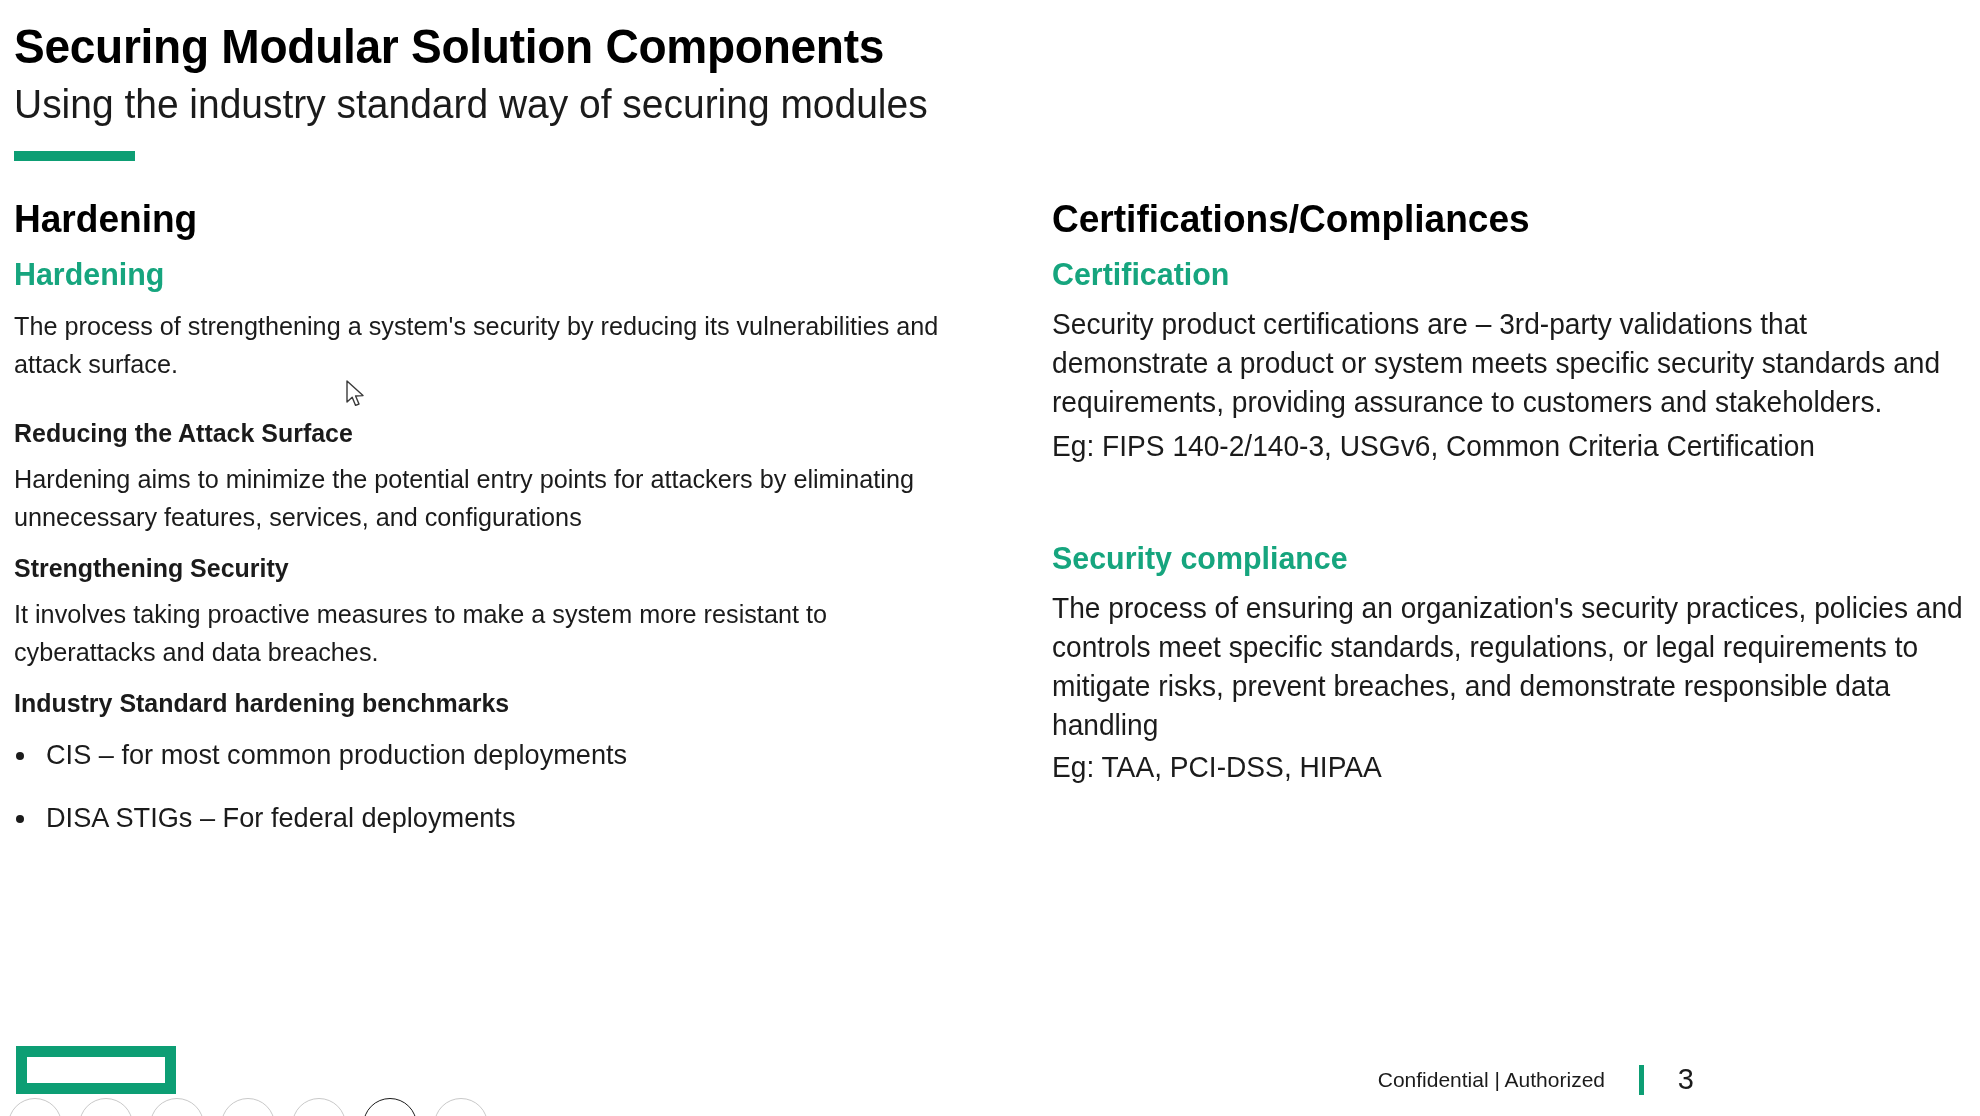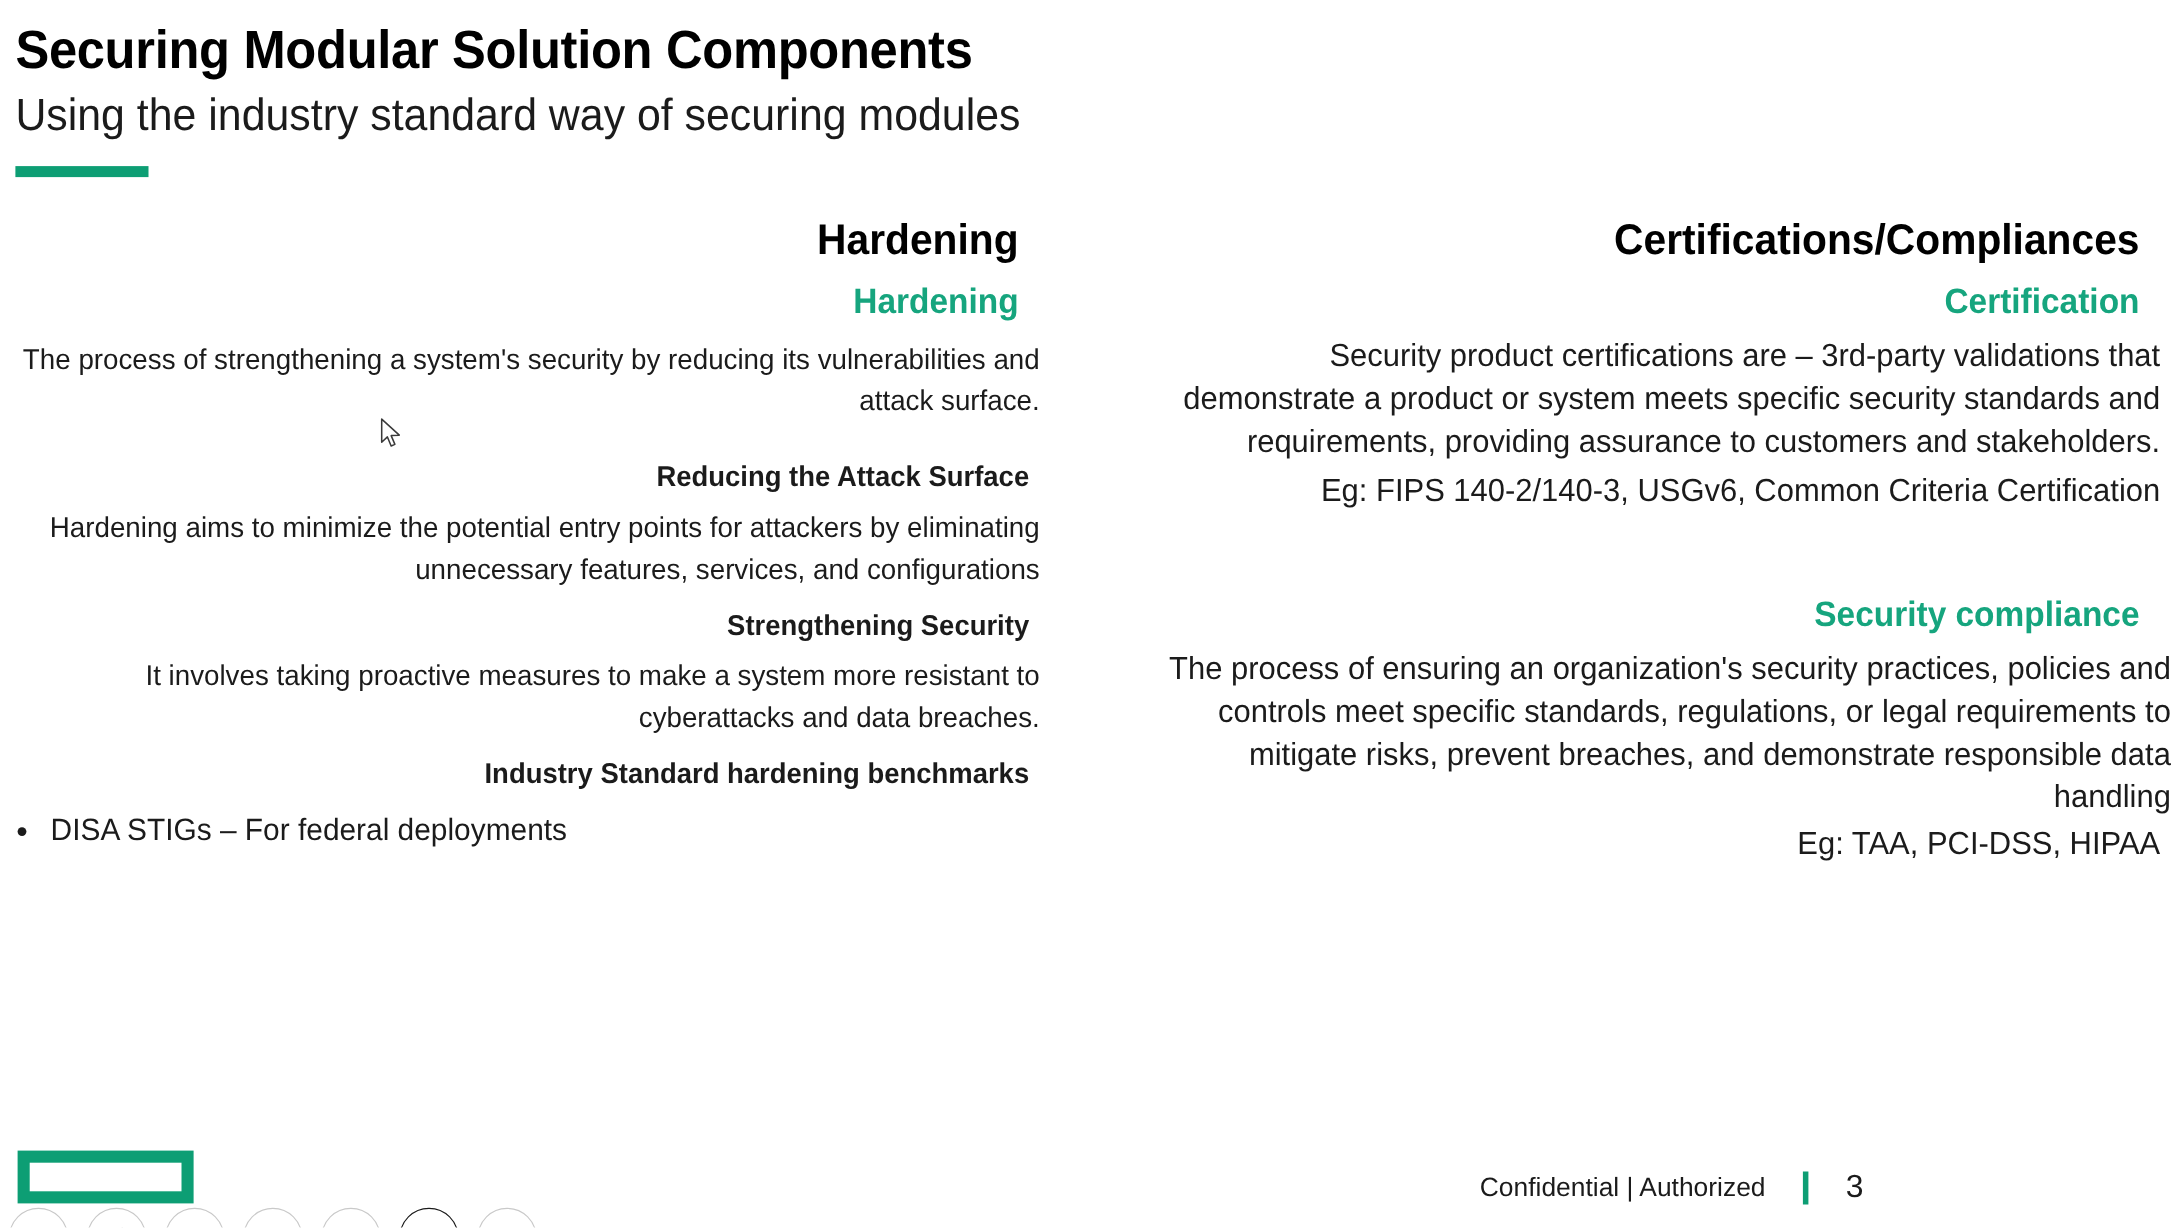--- a/index.html
+++ b/index.html
@@ -51,21 +51,20 @@
   
   .columns {
     position: absolute;
     left: 0;
     top: 196px;
     width: 1980px;
   }
   .col {
     position: absolute;
     top: 0;
-    text-align: right;
   }
   .col-left  { left: 14px;   width: 960px; }
   .col-right { left: 1052px; width: 940px; }
 
   .col-heading {
     font-family: "Liberation Sans Narrow", "Liberation Sans", sans-serif;
     font-weight: bold;
     font-size: 39px;
     line-height: 46px;
     color: #000000;
@@ -149,21 +148,21 @@
   .footer-right {
     position: absolute;
     right: 18px;
     top: 1063px;
     display: flex;
     align-items: center;
     gap: 0;
   }
   .footer-conf {
     font-family: "Liberation Sans Narrow", "Liberation Sans", sans-serif;
-    font-size: 24px;
+    font-size: 21px;
     color: #1b1b1b;
     white-space: nowrap;
   }
   .footer-sep {
     width: 5px;
     height: 30px;
     background: #0d9e74;
     margin: 0 28px 0 34px;
   }
   .footer-page {
@@ -246,20 +245,24 @@
 
       <div class="body-text" style="width:960px">It involves taking proactive measures to make a system more resistant to cyberattacks and data breaches.</div>
 
       <div style="height:16px"></div>
 
       <div class="sub-heading-bold">Industry Standard hardening benchmarks</div>
 
       <div class="bullets">
         <div class="bullet-row">
           <span class="bullet-dot"></span>
+          <span class="bullet-text">CIS – for most common production deployments</span>
+        </div>
+        <div class="bullet-row">
+          <span class="bullet-dot"></span>
           <span class="bullet-text">DISA STIGs – For federal deployments</span>
         </div>
       </div>
     </div>
 
     <div class="col col-right">
 
       <div class="col-heading">Certifications/Compliances</div>
 
       <div style="height:12px"></div>

